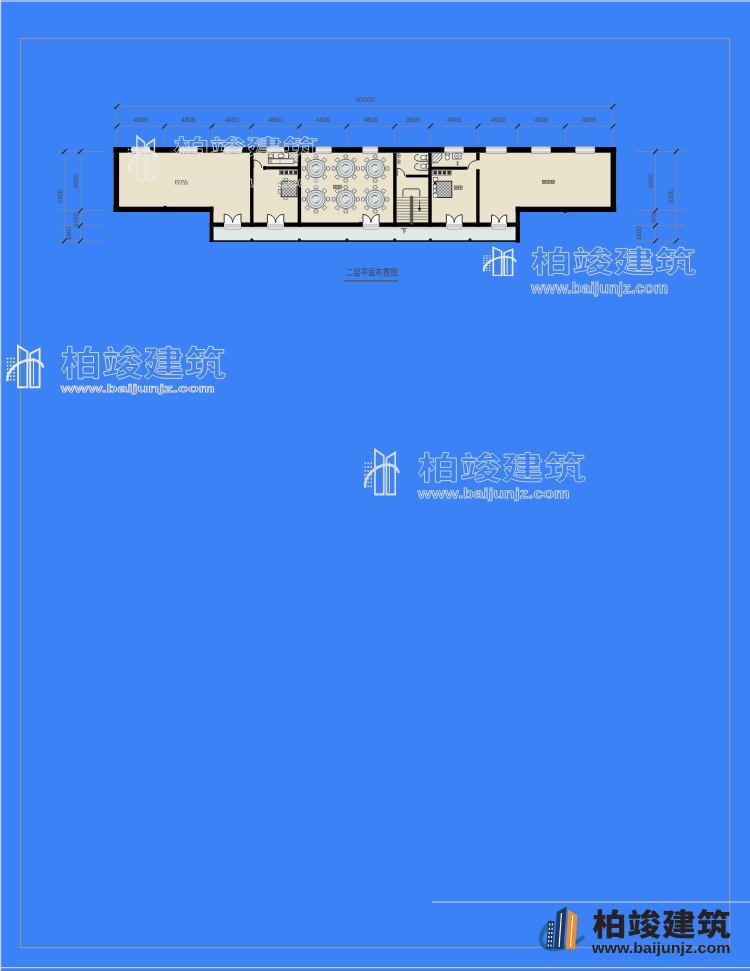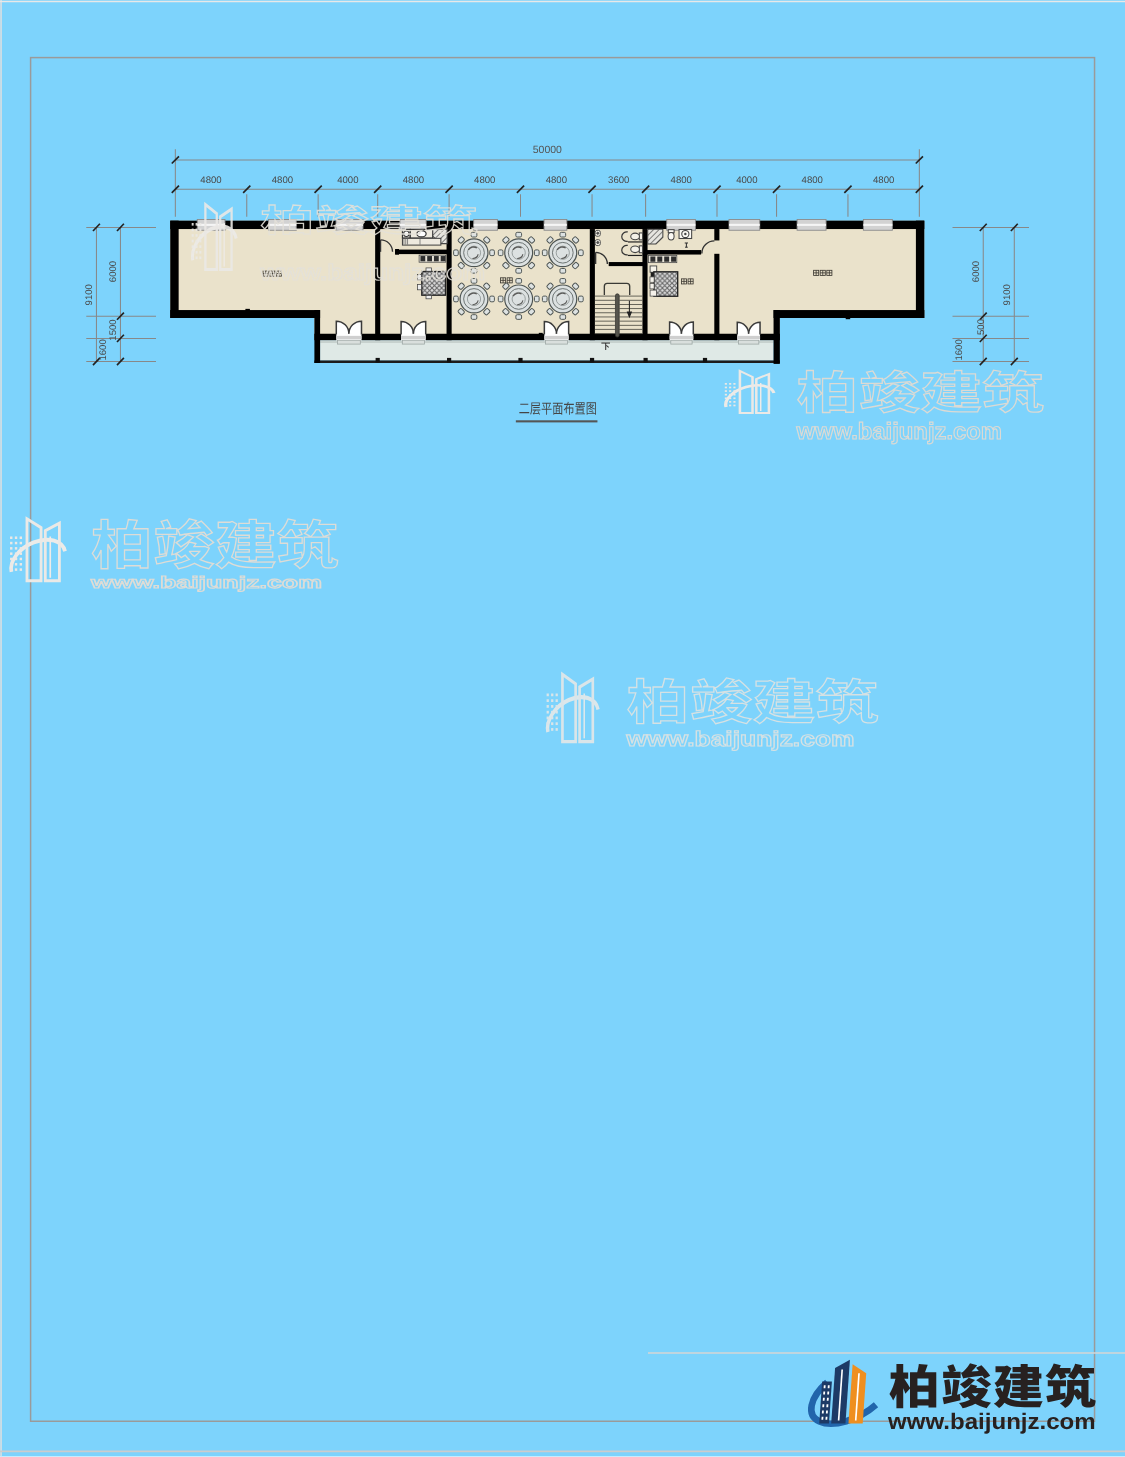--- a/index.html
+++ b/index.html
@@ -1,15 +1,15 @@
 <!DOCTYPE html>
 <html><head><meta charset="utf-8"><style>
 html,body{margin:0;padding:0;background:#fff;}
 *{font-family:"Liberation Sans",sans-serif;}
-#page{position:relative;width:750px;height:971px;background:#7dd3fc;overflow:hidden;}
+#page{position:relative;width:750px;height:971px;background:#3b82f6;overflow:hidden;}
 </style></head><body>
 <div id="page">
 <svg width="750" height="971" viewBox="0 0 750 971" text-rendering="geometricPrecision" shape-rendering="geometricPrecision">
 <defs>
 <pattern id="hatch" width="2.6" height="2.6" patternUnits="userSpaceOnUse" patternTransform="rotate(45)">
           <rect width="2.6" height="2.6" fill="#e6e5e0"></rect>
           <line x1="0" y1="0" x2="0" y2="2.6" stroke="#4a4a4a" stroke-width="0.9"></line>
         </pattern>
 <pattern id="xhatch" width="3.2" height="3.2" patternUnits="userSpaceOnUse">
           <rect width="3.2" height="3.2" fill="#ddd"></rect>

